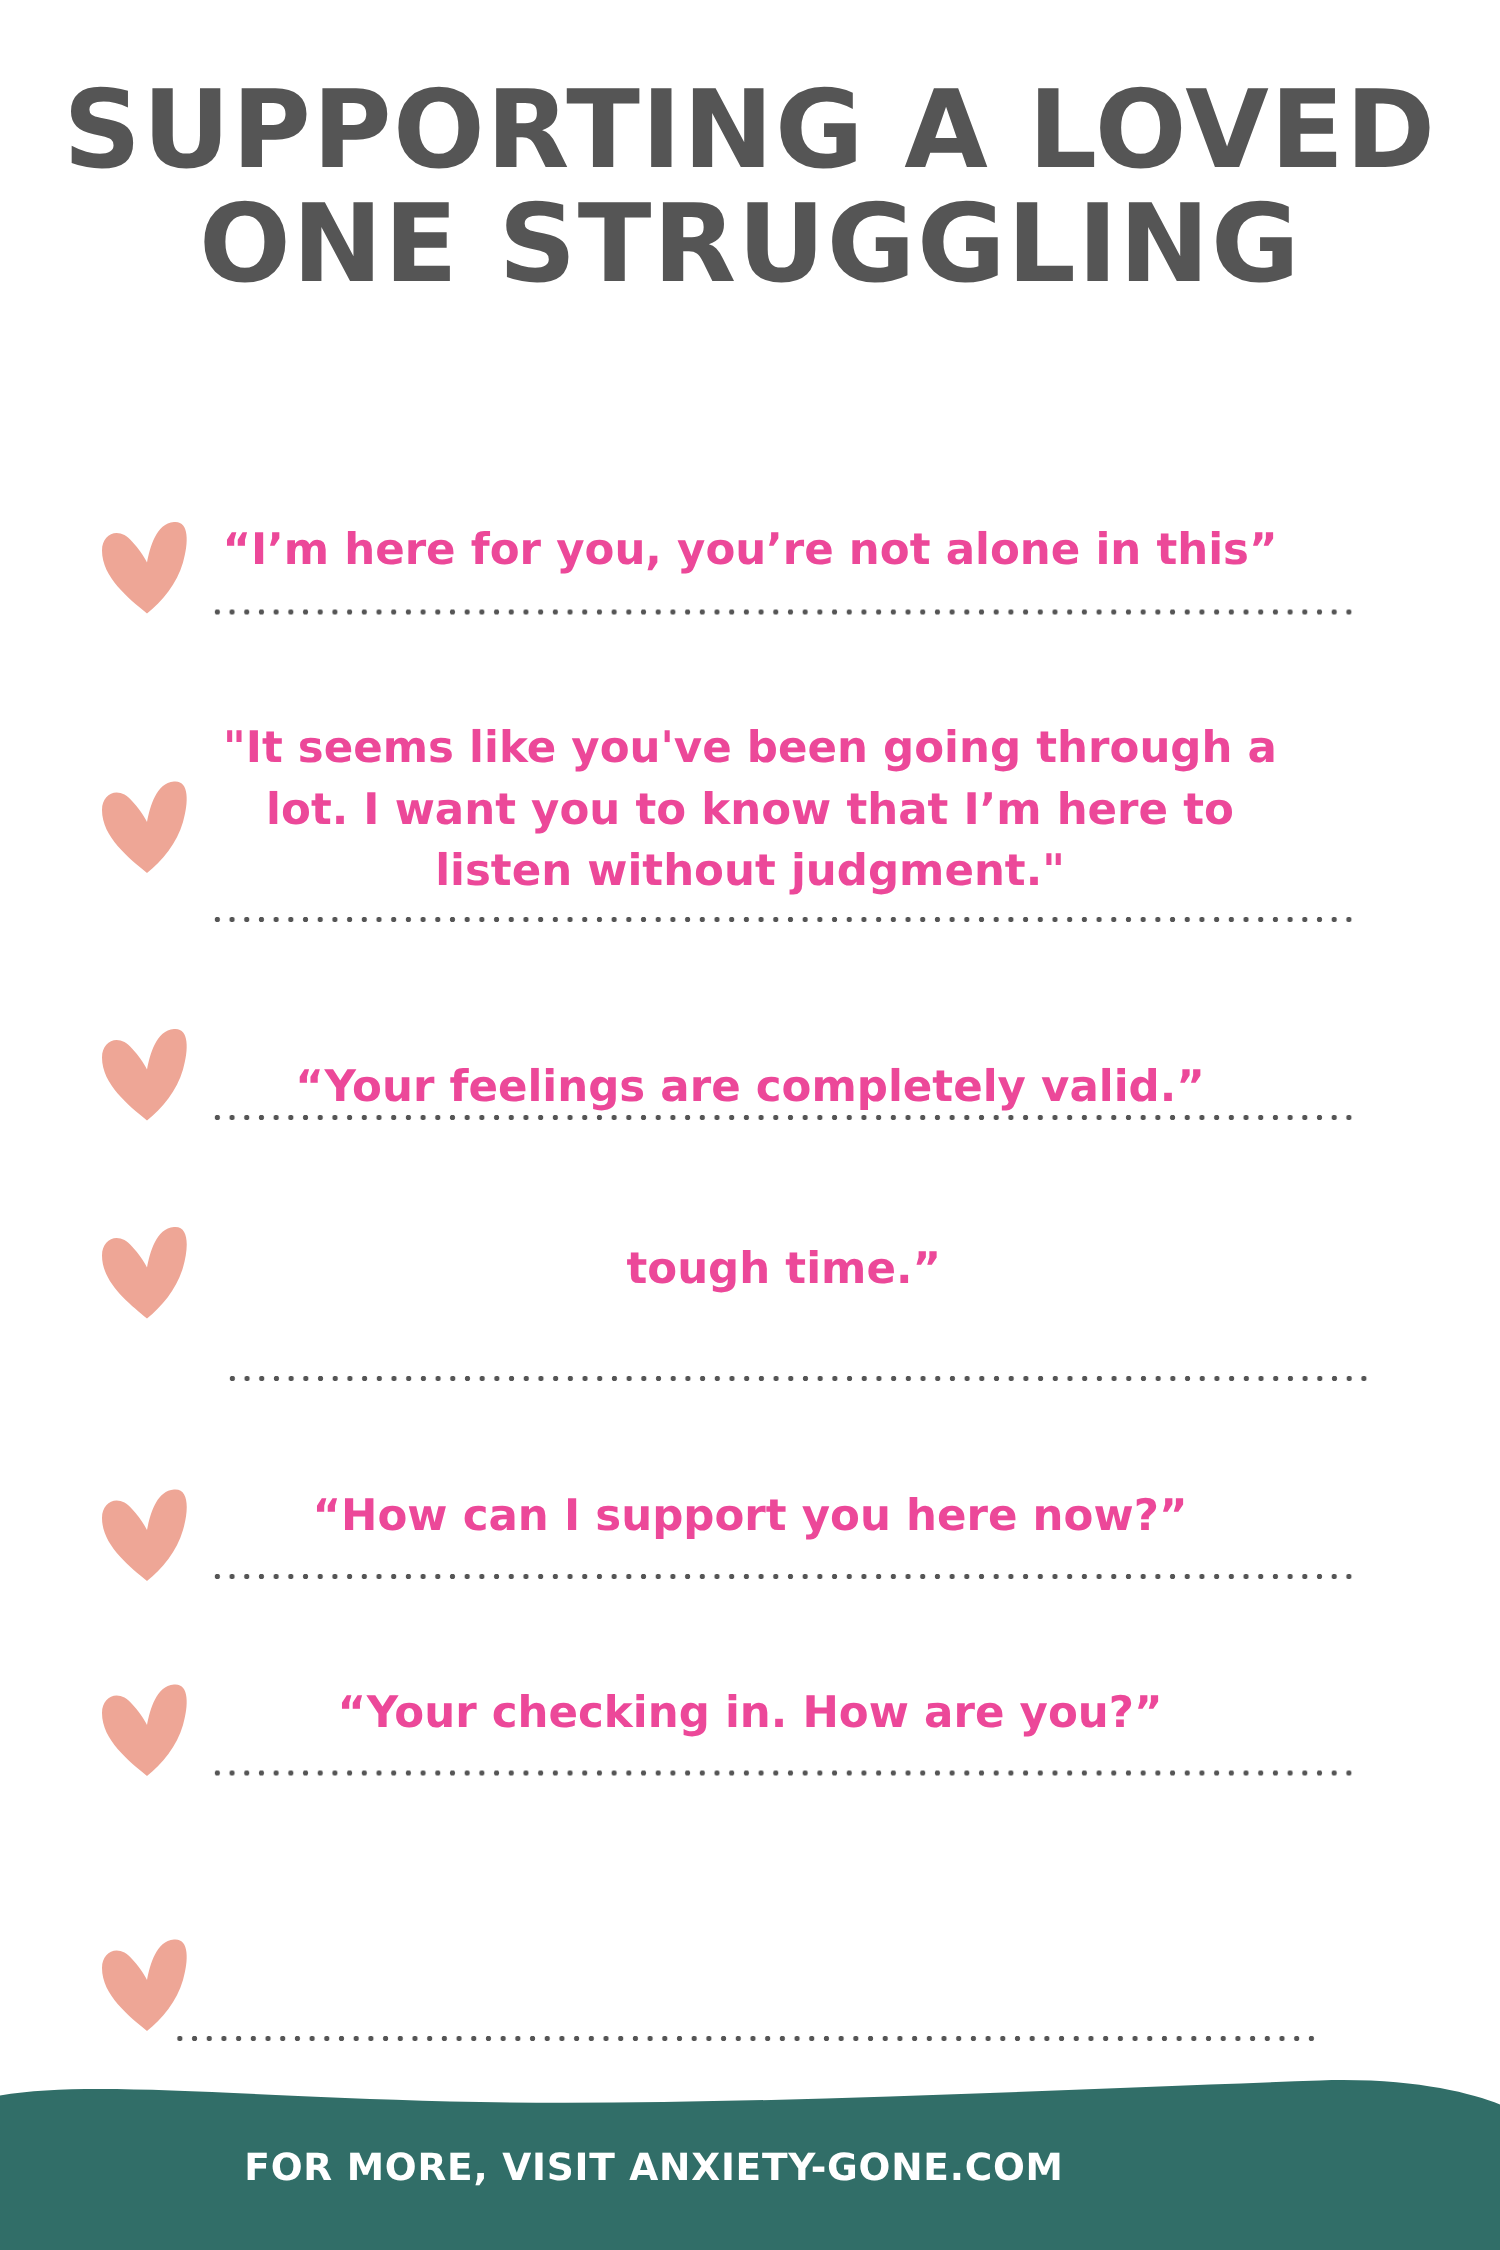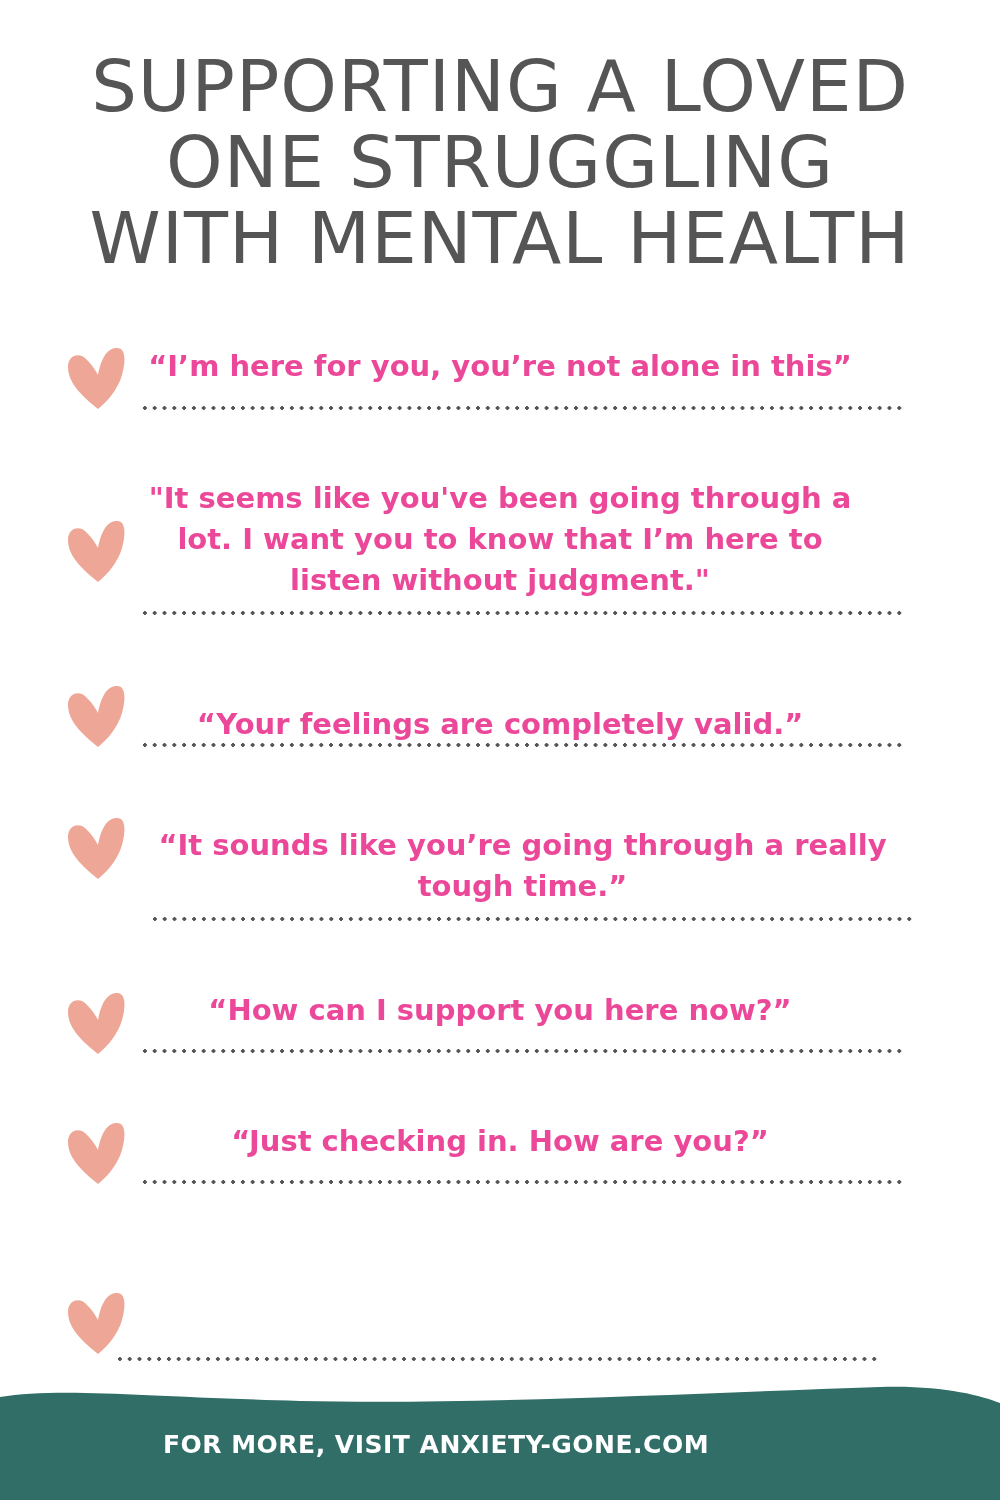--- a/index.html
+++ b/index.html
@@ -2,21 +2,21 @@
 <html><head>
   <meta charset="utf-8">
   <style>
     html, body { margin: 0; padding: 0; }
     body {
       width: 1000px; height: 1500px; background: #ffffff; position: relative; overflow: hidden;
       font-family: "DejaVu Sans", sans-serif;
     }
     .title {
       position: absolute; top: 48px; left: 0; width: 1000px; text-align: center;
-      font-family: "DejaVu Sans", sans-serif; font-weight: normal;
+      font-family: "DejaVu Sans", sans-serif; font-weight: bold;
       font-size: 72px; line-height: 76px; letter-spacing: 1px; color: #555555;
     }
     .title div { white-space: nowrap; }
     .item { position: absolute; left: 0; width: 1000px; }
     .heart { position: absolute; left: 66px; width: 60px; height: 66px; }
     .quote {
       position: absolute; left: 130px; width: 740px; text-align: center;
       font-family: "DejaVu Sans", sans-serif; font-weight: bold; font-size: 29px; line-height: 41px; color: #ec4899;
     }
     .dots {
@@ -30,21 +30,20 @@
       position: absolute; left: 0; top: 1430px; width: 872px; text-align: center;
       font-family: "DejaVu Sans", sans-serif; font-weight: bold; font-size: 25px; color: #ffffff; letter-spacing: 0.5px;
     }
   </style>
 </head>
 <body>
 
 <div class="title">
   <div>SUPPORTING A LOVED</div>
   <div>ONE STRUGGLING</div>
-  <div>WITH MENTAL HEALTH</div>
 </div>
 
 <div class="item" style="top:0;">
   <svg class="heart" style="top:345px;" viewBox="0 0 60 66">
       <path d="M32 64 C20 54 2 40 2 22 C2 10 14 6 22 16 C26 20 30 26 32 30 C34 20 38 4 50 3 C60 2 60 16 56 30 C52 44 42 56 32 64 Z" fill="#eea696"></path>
     </svg>
   <div class="quote" style="top:346px;">
     <div>“I’m here for you, you’re not alone in this”</div>
   </div>
   <div class="dots" style="top:405px; left:140px; width:765px;"></div>
@@ -70,42 +69,41 @@
     <div>“Your feelings are completely valid.”</div>
   </div>
   <div class="dots" style="top:742px; left:140px; width:765px;"></div>
 </div>
 
 <div class="item" style="top:0;">
   <svg class="heart" style="top:815px;" viewBox="0 0 60 66">
       <path d="M32 64 C20 54 2 40 2 22 C2 10 14 6 22 16 C26 20 30 26 32 30 C34 20 38 4 50 3 C60 2 60 16 56 30 C52 44 42 56 32 64 Z" fill="#eea696"></path>
     </svg>
   <div class="quote" style="top:825px; left:150px; width:745px;">
-    <div>“It sounds like you’re going through a really</div>
     <div>tough time.”</div>
   </div>
   <div class="dots" style="top:916px; left:150px; width:765px;"></div>
 </div>
 
 <div class="item" style="top:0;">
   <svg class="heart" style="top:990px;" viewBox="0 0 60 66">
       <path d="M32 64 C20 54 2 40 2 22 C2 10 14 6 22 16 C26 20 30 26 32 30 C34 20 38 4 50 3 C60 2 60 16 56 30 C52 44 42 56 32 64 Z" fill="#eea696"></path>
     </svg>
   <div class="quote" style="top:990px;">
     <div>“How can I support you here now?”</div>
   </div>
   <div class="dots" style="top:1048px; left:140px; width:765px;"></div>
 </div>
 
 <div class="item" style="top:0;">
   <svg class="heart" style="top:1120px;" viewBox="0 0 60 66">
       <path d="M32 64 C20 54 2 40 2 22 C2 10 14 6 22 16 C26 20 30 26 32 30 C34 20 38 4 50 3 C60 2 60 16 56 30 C52 44 42 56 32 64 Z" fill="#eea696"></path>
     </svg>
   <div class="quote" style="top:1121px;">
-    <div>“Just checking in. How are you?”</div>
+    <div>“Your checking in. How are you?”</div>
   </div>
   <div class="dots" style="top:1179px; left:140px; width:765px;"></div>
 </div>
 
 <div class="item" style="top:0;">
   <svg class="heart" style="top:1290px;" viewBox="0 0 60 66">
       <path d="M32 64 C20 54 2 40 2 22 C2 10 14 6 22 16 C26 20 30 26 32 30 C34 20 38 4 50 3 C60 2 60 16 56 30 C52 44 42 56 32 64 Z" fill="#eea696"></path>
     </svg>
   <div class="quote" style="top:1253px; left:150px; width:745px;">
   </div>

